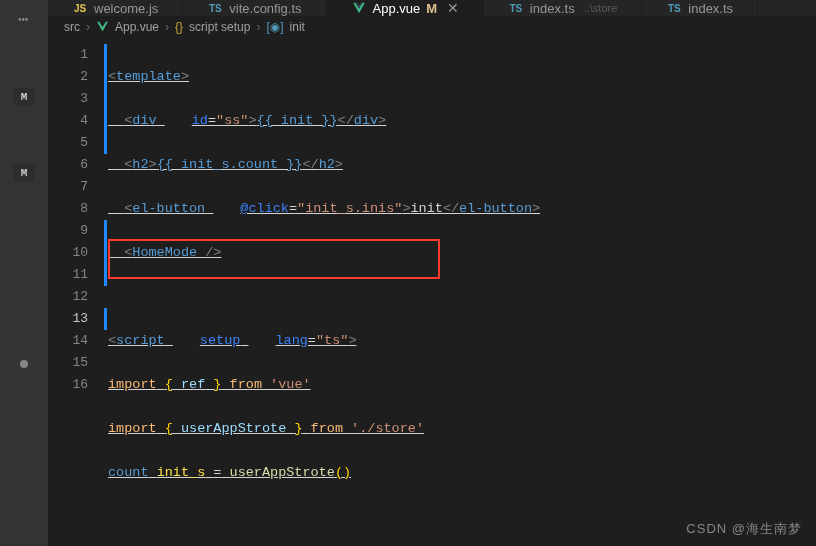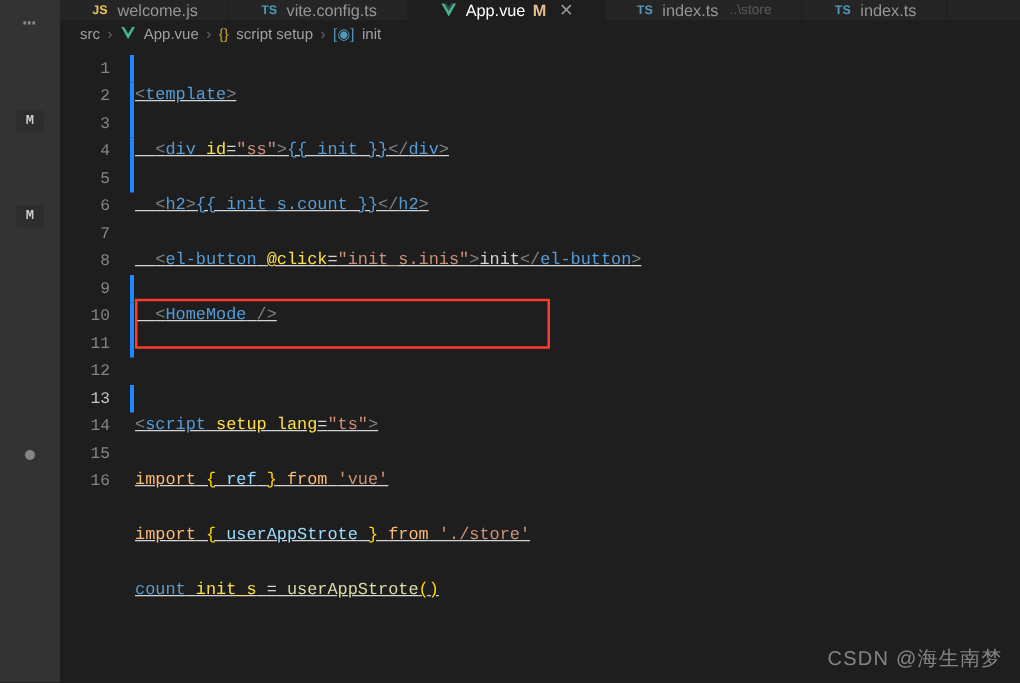--- a/index.html
+++ b/index.html
@@ -110,21 +110,21 @@
   flex: 1;
   padding-top: 6px;
   line-height: 22px;
   font-size: 13.5px;
   position: relative;
   white-space: pre;
 }
 .line { height: 22px; text-decoration: underline; }
 .tok-tag { color: #808080; }
 .tok-elem { color: #569cd6; }
-.tok-attr { color: #fde047; }
+.tok-attr { color: #3b82f6; margin-left: 27px; }
 .tok-str { color: #ce9178; }
 .tok-punc { color: #d4d4d4; }
 .tok-must { color: #569cd6; }
 .tok-kw { color: #fdba74; }
 .tok-const { color: #569cd6; }
 .tok-var { color: #fde047; }
 .tok-fun { color: #dcdcaa; }
 .tok-prop { color: #9cdcfe; }
 .tok-br { color: #ffd700; }
 .red-box {
@@ -136,21 +136,21 @@
   height: 40px;
   pointer-events: none;
 }
 .watermark {
   position: absolute;
   right: 14px;
   bottom: 8px;
   color: #d9d9d9;
   opacity: .55;
   font-family: 'Segoe UI', sans-serif;
-  font-size: 16px;
+  font-size: 13px;
   letter-spacing: 1px;
 }
 </style>
 </head>
 <body>
 
 <div class="container">
   <div class="activity-bar">
     <span class="activity-dots">⋯</span>
     <span class="modified-badge">M</span>

